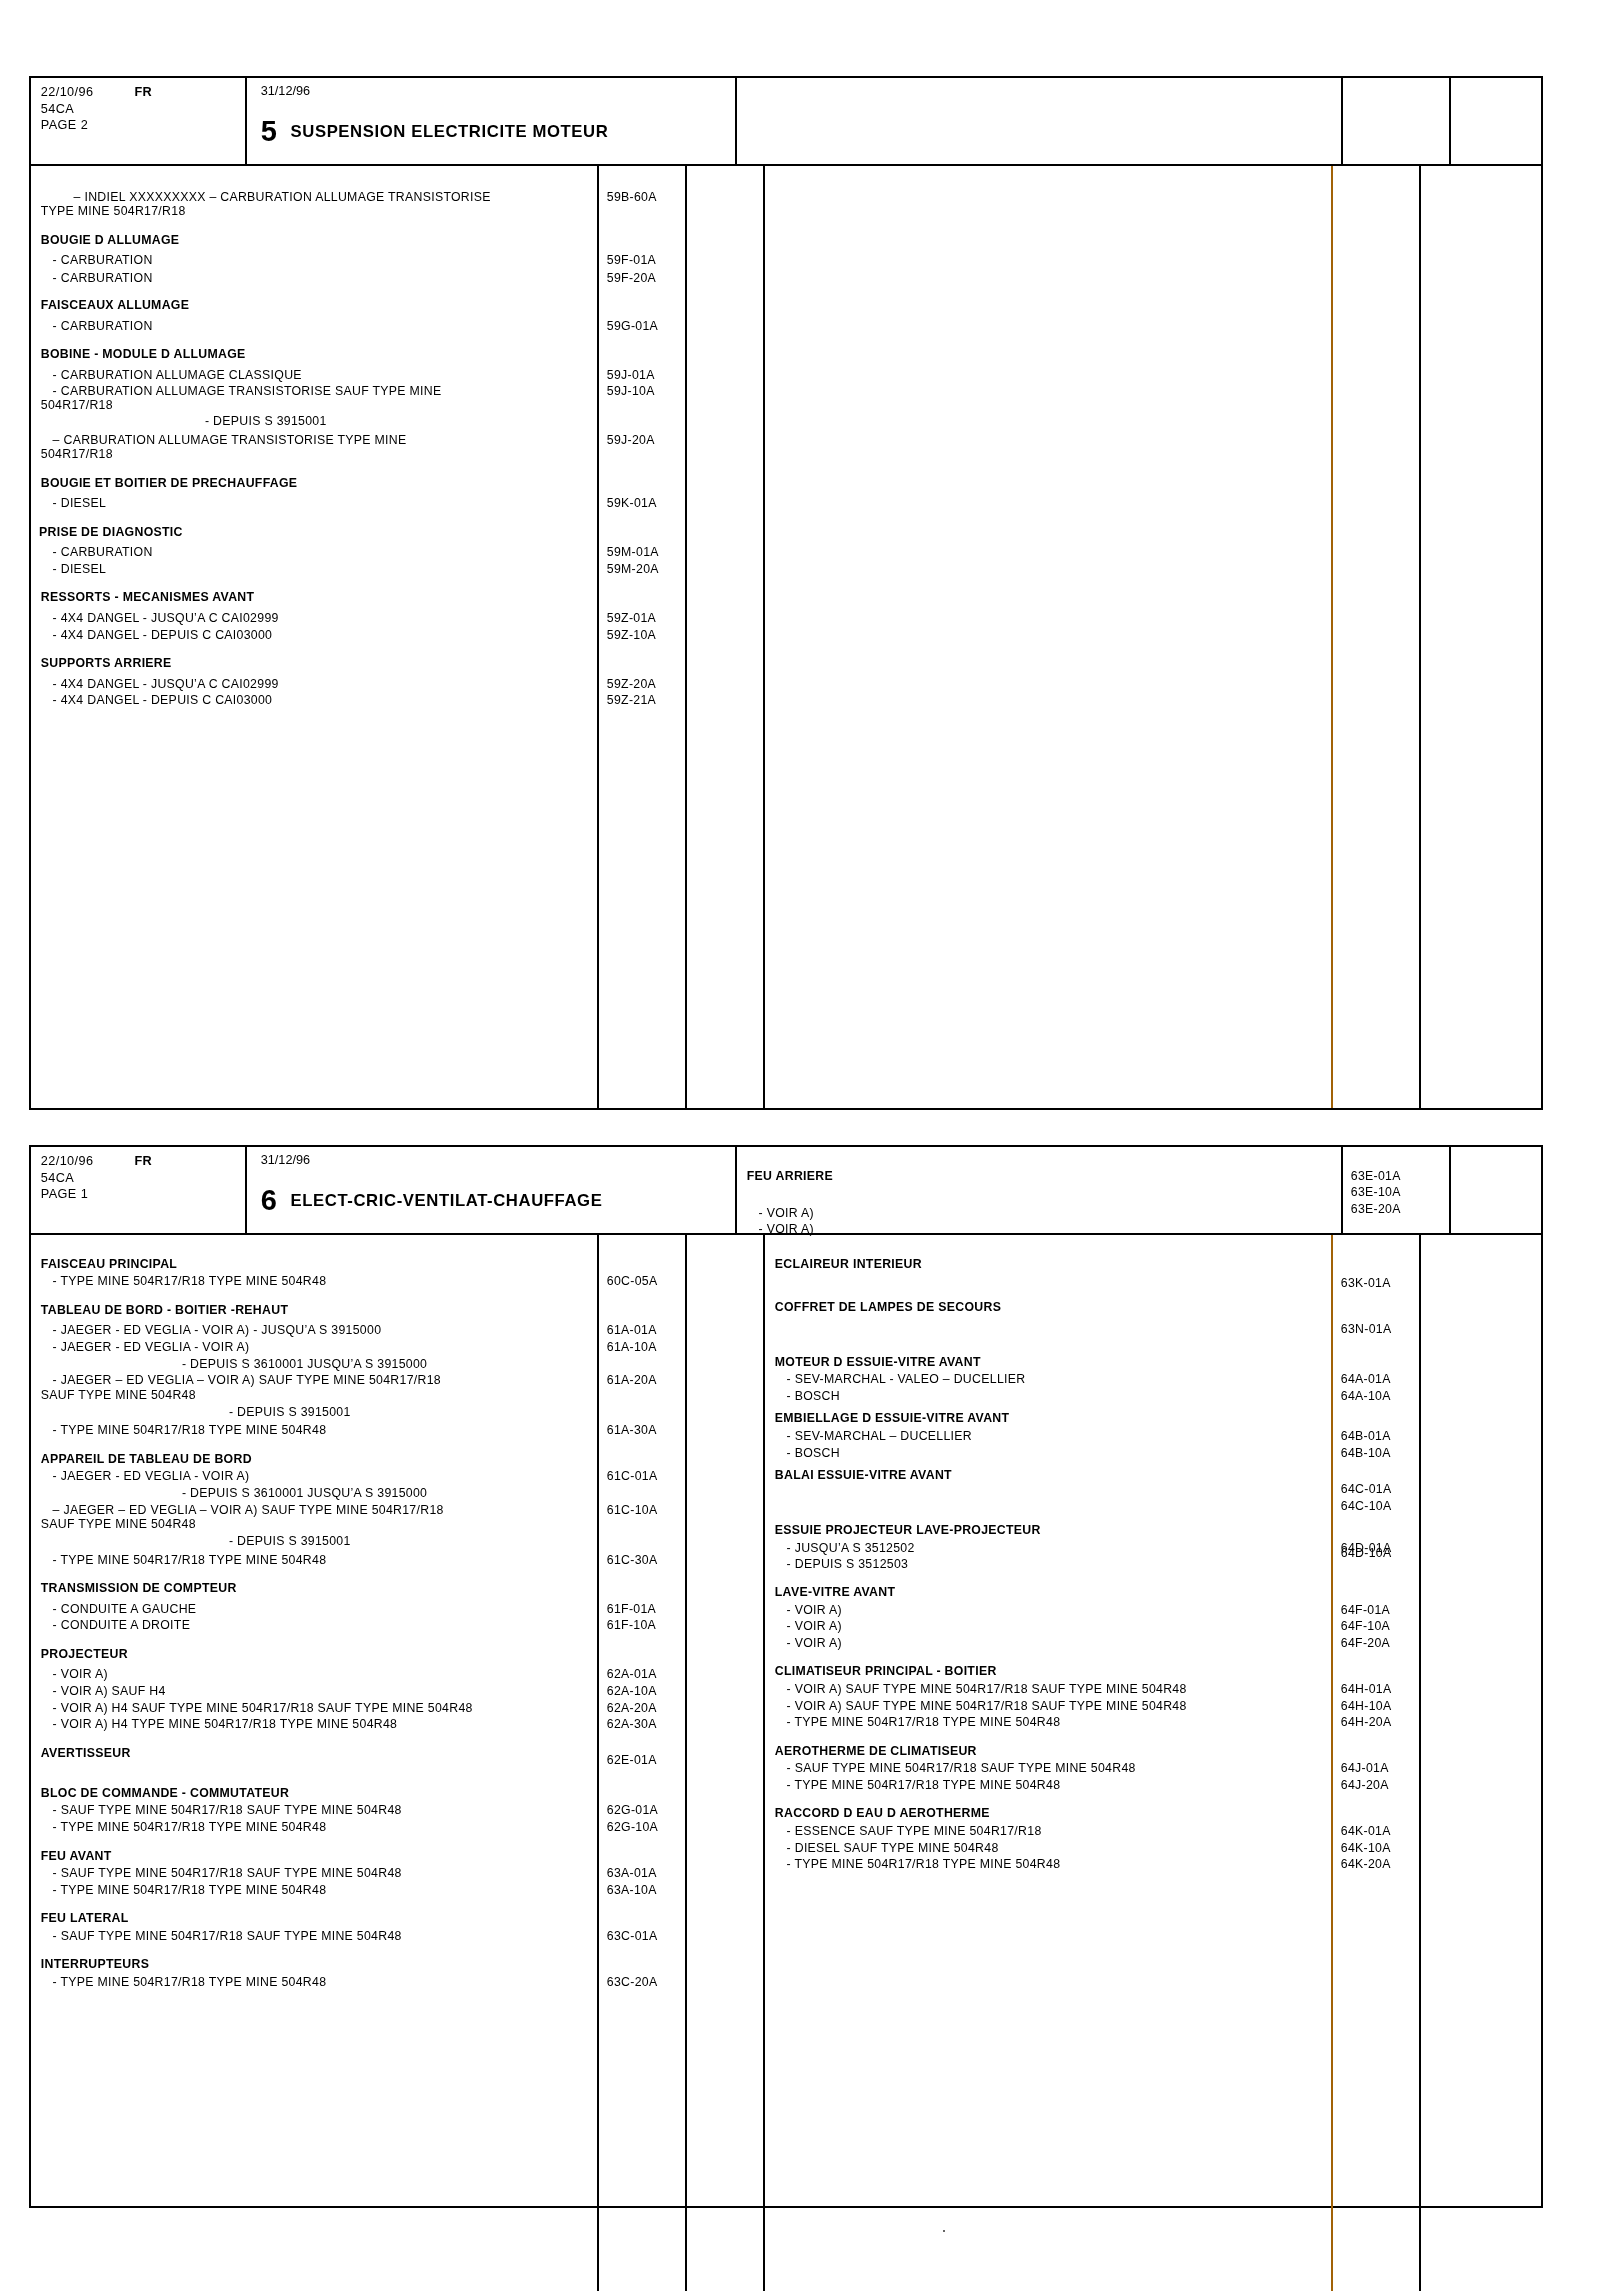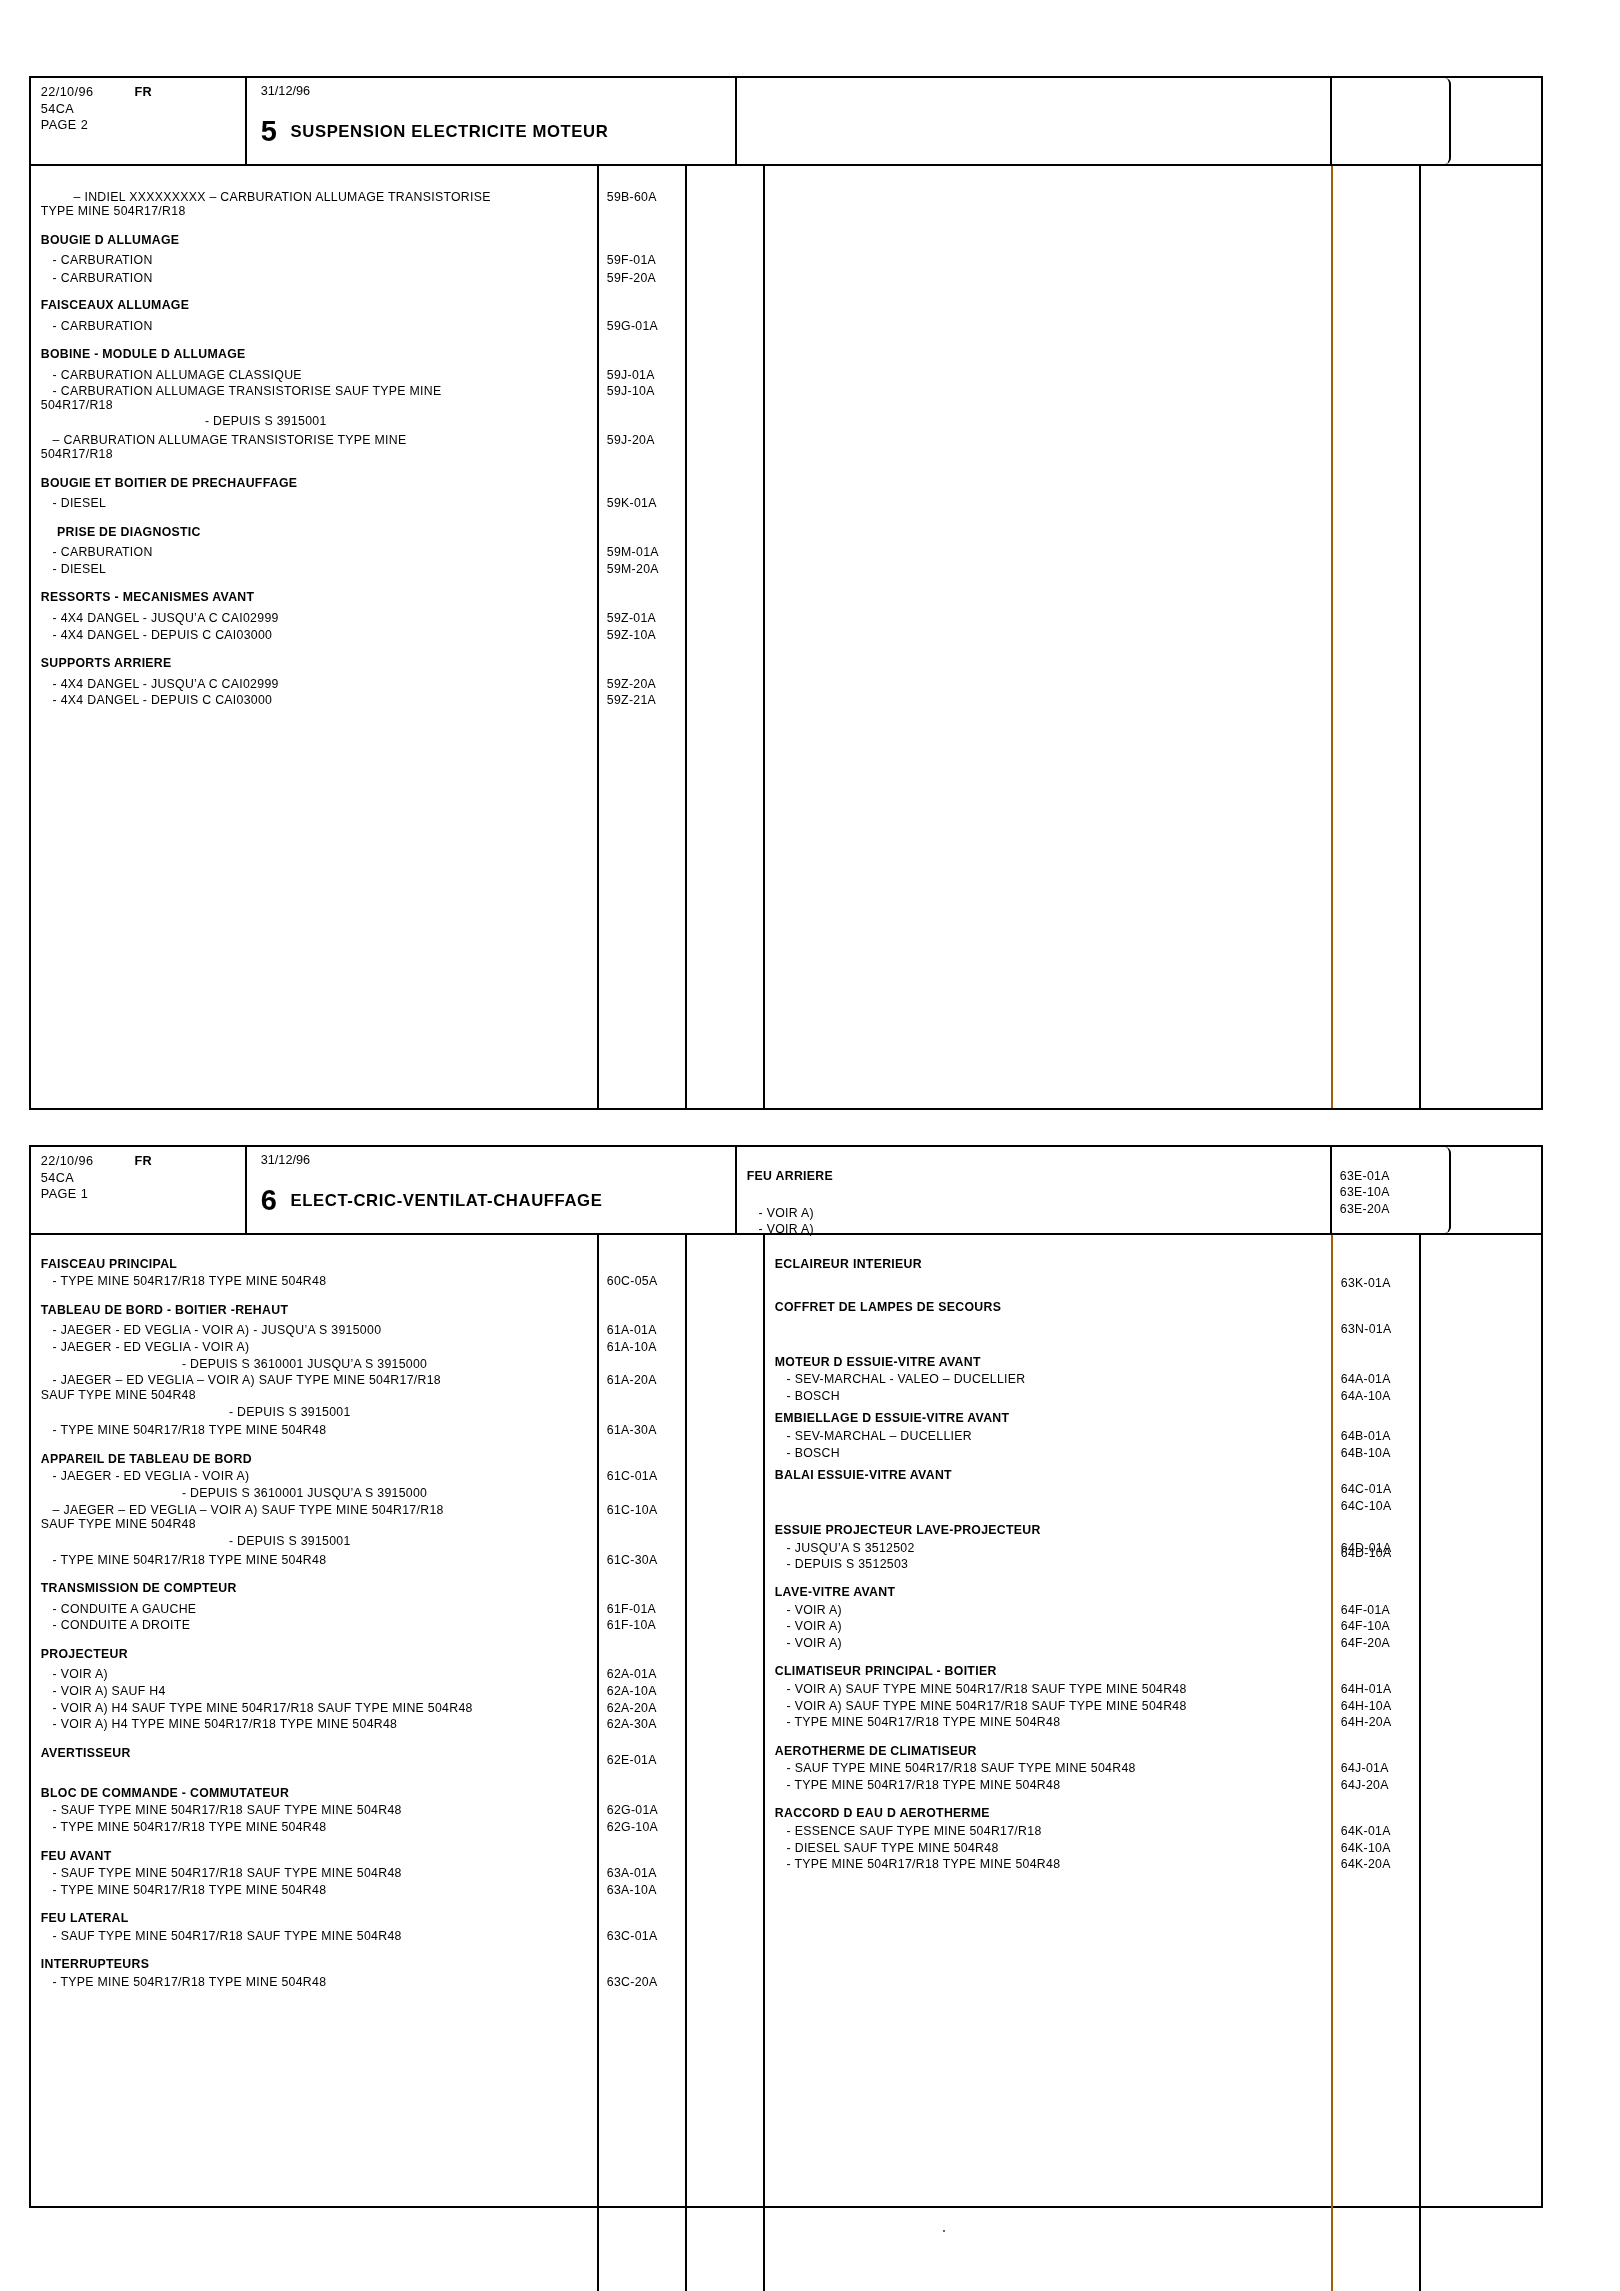--- a/index.html
+++ b/index.html
@@ -13,21 +13,21 @@
 
   .hdrrow{display:flex;height:88px;box-sizing:border-box;}
   .cell{box-sizing:border-box;border-right:2px solid #000;position:relative;}
   .hdr-meta{width:216px;padding:5.9px 7.8px 0 9.8px;font-size:12.7px;line-height:16.7px;letter-spacing:0.4px;}
   .hdr-meta .fr{margin-left:41px;font-weight:bold;}
   .hdr-date{width:490px;padding:5.9px 0 0 13.7px;font-size:12.7px;}
   .hdr-title{display:flex;align-items:center;margin-top:17.6px;}
   .hdr-num{font-size:29px;font-weight:bold;margin-right:13.7px;}
   .hdr-name{font-size:16.7px;font-weight:bold;letter-spacing:0.6px;}
   .hdr-blank1{flex:1;}
-  .hdr-blank2{width:119px;border-radius:6px;}
+  .hdr-blank2{width:108px;}
   .hdr-blank3{width:90px;border-right:none;}
 
   .body{display:flex;box-sizing:border-box;}
   .colA{width:568px;border-right:2px solid #000;box-sizing:border-box;position:relative;}
   .colAref{width:88px;border-right:2px solid #000;box-sizing:border-box;position:relative;}
   .colAgap{width:78px;border-right:2px solid #000;box-sizing:border-box;}
   .colB{width:568px;border-right:2px solid #a16207;box-sizing:border-box;position:relative;}
   .colBref{width:88px;border-right:2px solid #000;box-sizing:border-box;position:relative;}
   .colBgap{flex:1;box-sizing:border-box;}
 
@@ -85,21 +85,21 @@
             <div class="ln" style="top: 153px; left: 21.6px;">-  CARBURATION</div>
             <div class="ln bold" style="top: 181px; left: 9.8px;">BOBINE -  MODULE D ALLUMAGE</div>
             <div class="ln" style="top: 202px; left: 21.6px;">-  CARBURATION ALLUMAGE CLASSIQUE</div>
             <div class="ln" style="top: 218px; left: 21.6px;">-  CARBURATION  ALLUMAGE  TRANSISTORISE  SAUF  TYPE  MINE</div>
             <div class="ln" style="top: 232px; left: 9.8px;">504R17/R18</div>
             <div class="ln" style="top: 248px; left: 174px;">-  DEPUIS S  3915001</div>
             <div class="ln" style="top: 267px; left: 21.6px;">–  CARBURATION    ALLUMAGE    TRANSISTORISE    TYPE    MINE</div>
             <div class="ln" style="top: 281px; left: 9.8px;">504R17/R18</div>
             <div class="ln bold" style="top: 310px; left: 9.8px;">BOUGIE ET BOITIER DE PRECHAUFFAGE</div>
             <div class="ln" style="top: 330px; left: 21.6px;">-  DIESEL</div>
-            <div class="ln bold" style="top: 359px; left: 26px;">PRISE DE DIAGNOSTIC</div>
+            <div class="ln bold" style="top: 359px; left: 8px;">PRISE DE DIAGNOSTIC</div>
             <div class="ln" style="top: 379px; left: 21.6px;">-  CARBURATION</div>
             <div class="ln" style="top: 396px; left: 21.6px;">-  DIESEL</div>
             <div class="ln bold" style="top: 424px; left: 9.8px;">RESSORTS -  MECANISMES AVANT</div>
             <div class="ln" style="top: 445px; left: 21.6px;">-  4X4 DANGEL -  JUSQU’A  C  CAI02999</div>
             <div class="ln" style="top: 462px; left: 21.6px;">-  4X4 DANGEL -  DEPUIS  C  CAI03000</div>
             <div class="ln bold" style="top: 490px; left: 9.8px;">SUPPORTS ARRIERE</div>
             <div class="ln" style="top: 511px; left: 21.6px;">-  4X4 DANGEL -  JUSQU’A  C  CAI02999</div>
             <div class="ln" style="top: 527px; left: 21.6px;">-  4X4 DANGEL -  DEPUIS  C  CAI03000</div>
           </div>
       </div>

